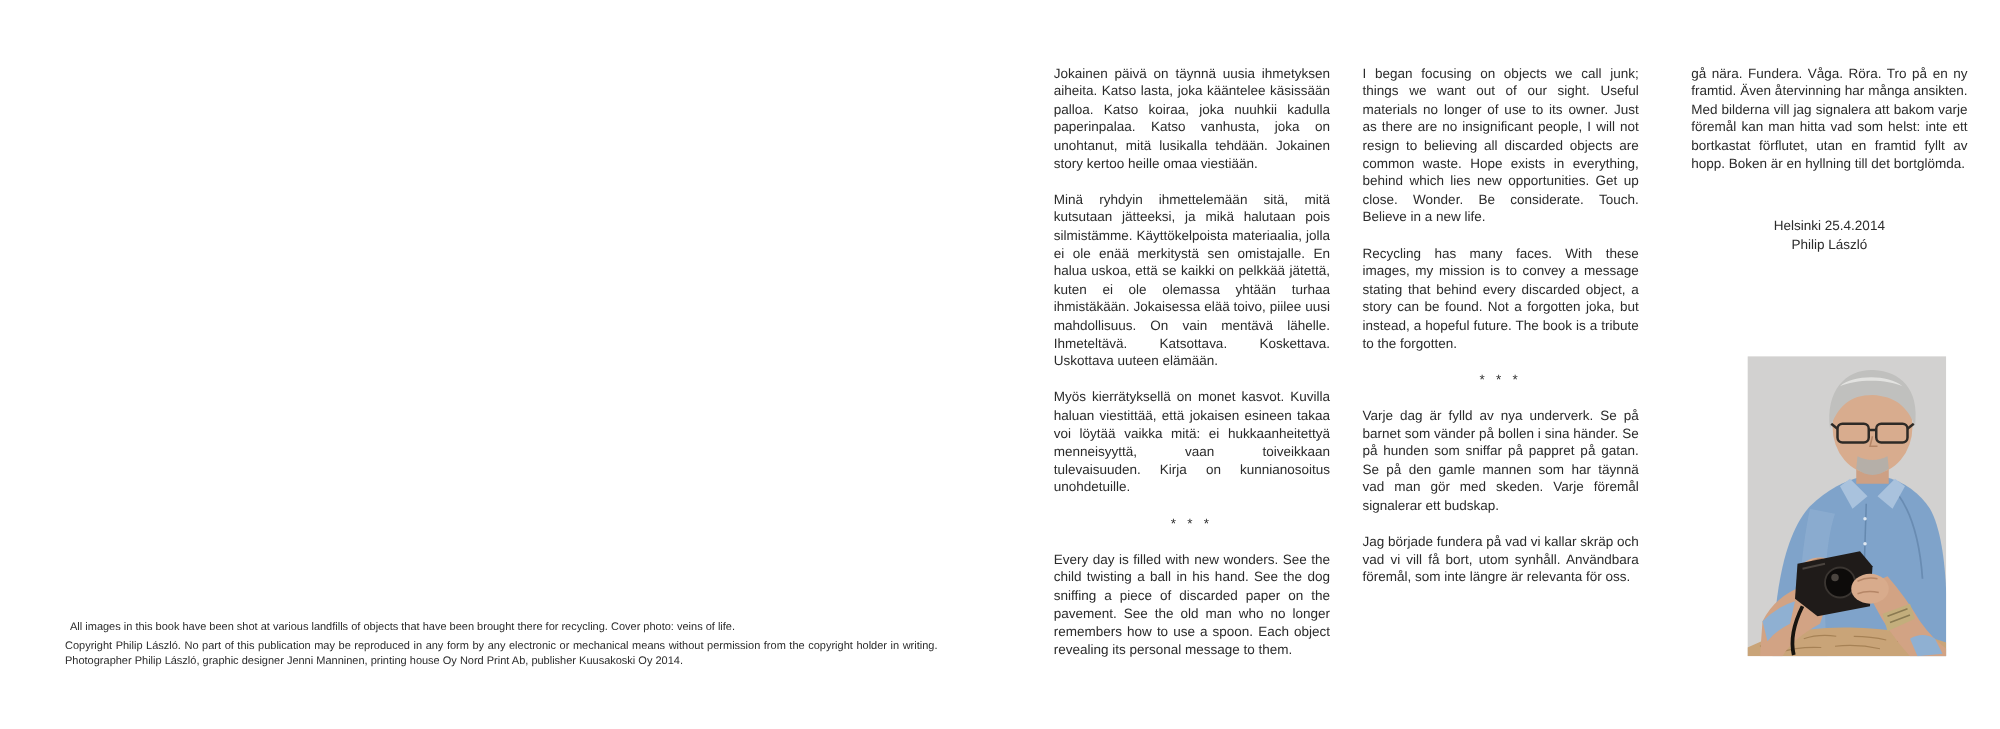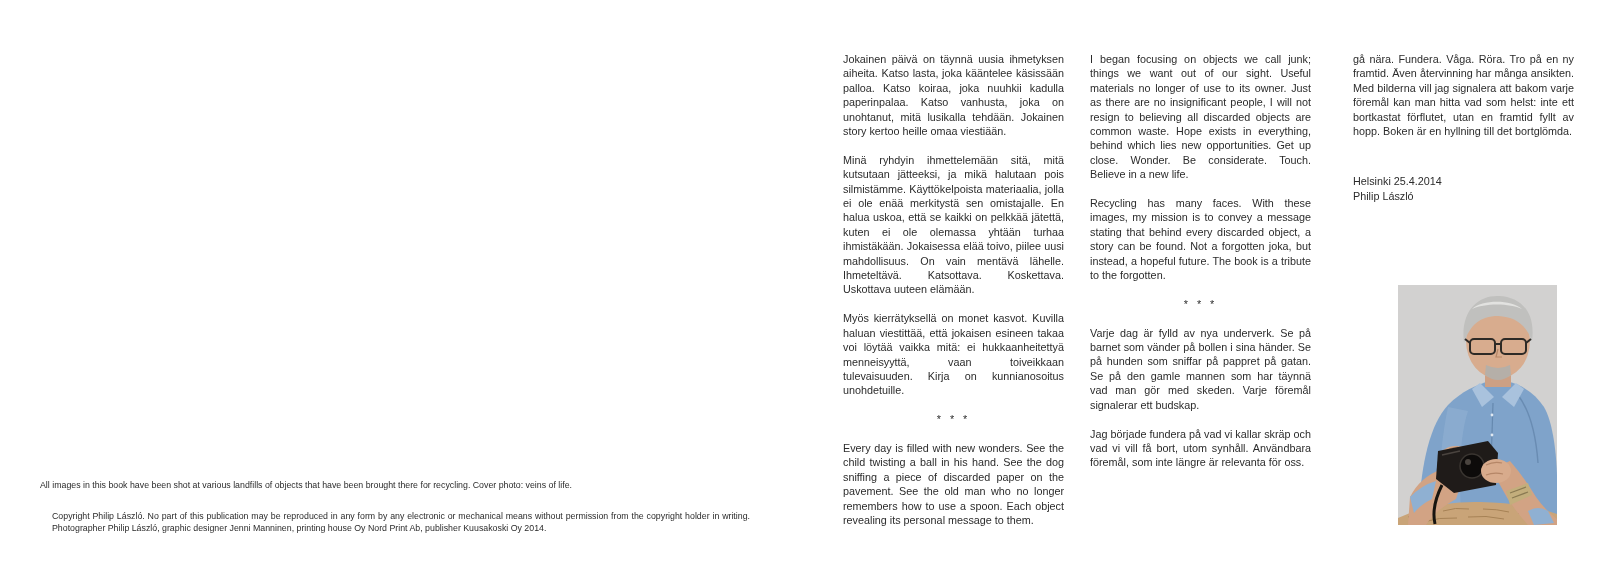--- a/index.html
+++ b/index.html
@@ -7,21 +7,21 @@
     position:relative;
     width:1600px;height:583px;
     background:#ffffff;
     font-family:"Liberation Sans",sans-serif;
     color:#282828;
     overflow:hidden;
   }
   
   .note{
     position:absolute;left:40px;top:480px;width:705px;
-    margin:0;font-size:8.8px;line-height:11.5px;color:#2b2b2b;
+    margin:16px;font-size:8.8px;line-height:11.5px;color:#2b2b2b;
   }
   .copyright{
     position:absolute;left:40px;top:499px;width:698px;
     margin:12px;font-size:8.8px;line-height:11.8px;color:#2b2b2b;
     text-align:justify;
   }
   
   .col{
     position:absolute;top:52px;width:221px;
     font-size:10.8px;line-height:14.4px;
@@ -30,21 +30,21 @@
   .col p{margin:0 0 14.4px 0;}
   .col1{left:843px;}
   .col2{left:1090px;}
   .col3{left:1337px;margin-left:16px;}
   .sep{
     text-align:center;letter-spacing:3px;
     margin:0 0 14.4px 0;
   }
   .byline{
     margin-top:36px;
-    text-align:left;
+    text-align:center;
     line-height:14.4px;
   }
   
   .portrait{
     position:absolute;left:1398px;top:285px;
     width:159px;height:240px;margin:0;padding:0;
   }
   .portrait svg{display:block;width:159px;height:240px;}
 </style>
 </head>

